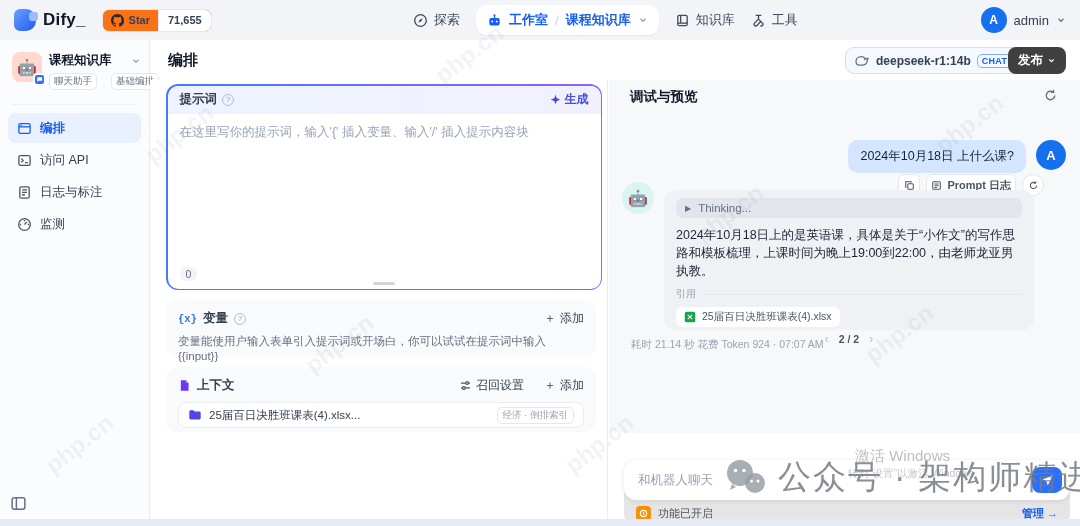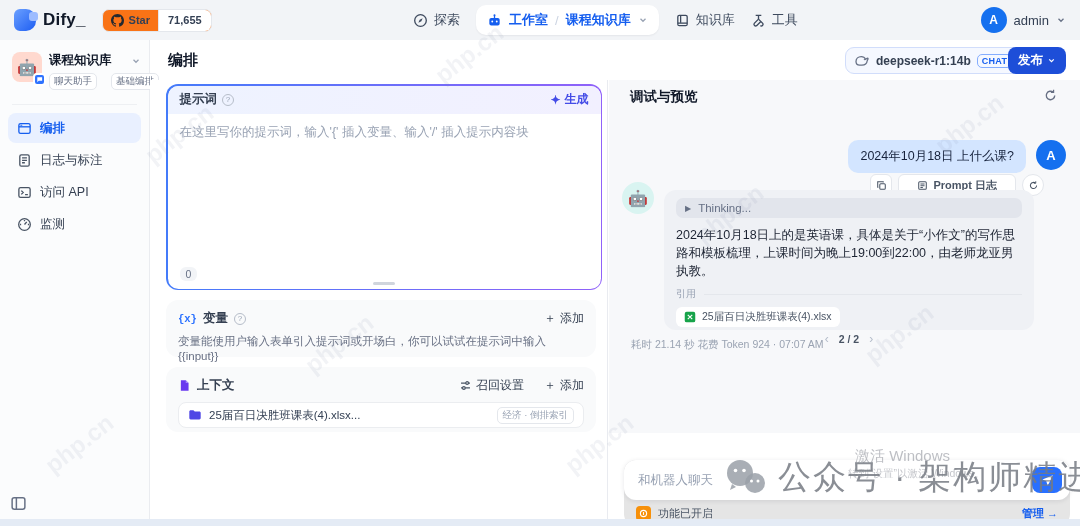--- a/index.html
+++ b/index.html
@@ -39,21 +39,21 @@
   .menu { padding:0 8px; display:flex; flex-direction:column; gap:2px; }
   .menu-item { height:30px; border-radius:8px; display:flex; align-items:center; gap:8px; padding:0 9px; font-size:12.5px; color:#354052; font-weight:500; cursor:pointer; }
   .menu-item.active { background:#e9f0ff; color:#155eef; font-weight:700; }
   .collapse-btn { position:absolute; left:10px; bottom:14px; color:#667085; cursor:pointer; }
 
   
   .main-title { position:absolute; left:168px; top:51px; font-size:15px; font-weight:800; color:#101828; }
   .model-pill { position:absolute; left:845px; top:47px; height:27px; display:flex; align-items:center; gap:6px; padding:0 8px; background:#f5f8ff; border:1px solid #d1ddfb; border-radius:9px; cursor:pointer; }
   .model-name { font-size:12px; font-weight:600; color:#354052; }
   .mode-badge { font-size:9px; font-weight:700; color:#155eef; border:1px solid #84adff; border-radius:5px; padding:1px 4px; letter-spacing:.3px; }
-  .publish-btn { position:absolute; left:1008px; top:47px; width:58px; height:27px; background:#1d4ed8; border-radius:8px; color:#fff; font-size:12.5px; font-weight:600; display:flex; align-items:center; justify-content:center; gap:4px; cursor:pointer; }
+  .publish-btn { position:absolute; left:1008px; top:47px; width:58px; height:27px; background:#404040; border-radius:8px; color:#fff; font-size:12.5px; font-weight:600; display:flex; align-items:center; justify-content:center; gap:4px; cursor:pointer; }
 
   
   .center-col { position:absolute; left:150px; top:80px; width:458px; height:446px; background:#fff; border-right:1px solid #e9ebf0; }
   .prompt-wrap { position:absolute; left:16px; top:4px; width:436px; height:206px; border-radius:12px; padding:1.5px; background:linear-gradient(90deg,#447bfa,#9061f9); }
   .prompt-card { width:100%; height:100%; background:#fff; border-radius:10.5px; display:flex; flex-direction:column; overflow:hidden; position:relative; }
   .prompt-head { height:28px; background:linear-gradient(90deg,#eef3ff,#f2f0ff); display:flex; align-items:center; padding:0 12px; gap:5px; }
   .prompt-title { font-size:12.5px; font-weight:700; color:#354052; }
   .gen-btn { margin-left:auto; display:flex; align-items:center; gap:4px; color:#444ce7; font-size:12px; font-weight:700; cursor:pointer; }
   .prompt-body { flex:1; padding:10px 12px; font-size:12.5px; color:#98a2b3; }
   .char-count { position:absolute; left:12px; bottom:8px; font-size:10.5px; color:#667085; background:#f2f4f7; border-radius:6px; padding:1px 6px; }
@@ -73,21 +73,21 @@
   .debug-title { position:absolute; left:21px; top:8px; font-size:13.5px; font-weight:800; color:#101828; }
   .restart-btn { position:absolute; right:22px; top:8px; color:#676f83; cursor:pointer; }
   .user-row { position:absolute; right:14px; top:48px; display:flex; align-items:flex-start; gap:10px;margin-top:12px; }
   .user-bubble { background:#d3e5ff; border-radius:10px; padding:8px 12px; font-size:12.5px; color:#17233d; }
   .user-avatar { width:30px; height:30px; border-radius:50%; background:#1570ef; color:#fff; font-size:13px; font-weight:700; display:flex; align-items:center; justify-content:center; }
   .bot-avatar { position:absolute; left:13px; top:102px; width:32px; height:32px; border-radius:50%; background:#d9f4f1; display:flex; align-items:center; justify-content:center; font-size:16px; }
   .msg-actions { position:absolute; right:36px; top:94px; display:flex; align-items:center; gap:6px; }
   .act-btn { height:22px; background:#fff; border:1px solid #e4e7ec; border-radius:6px; display:flex; align-items:center; justify-content:center; color:#495464; cursor:pointer; }
   .act-sq { width:22px; }
   .act-round { width:22px; border-radius:50%; }
-  .act-label { padding:0 18px; gap:5px; font-size:11px; font-weight:600; }
+  .act-label { padding:0 4px; gap:5px; font-size:11px; font-weight:600; }
   .bot-bubble { position:absolute; left:55px; top:110px; width:370px; height:140px; background:#eff1f5; border-radius:12px; padding:8px 12px; }
   .thinking-bar { height:20px; background:#e2e5ec; border-radius:7px; display:flex; align-items:center; gap:7px; padding:0 9px; font-size:11.5px; color:#667085; cursor:pointer; }
   .answer { margin-top:8px; font-size:12.5px; line-height:18px; color:#1d2433; }
   .cite-row { margin-top:7px; display:flex; align-items:center; gap:8px; }
   .cite-label { font-size:10px; color:#98a2b3; }
   .cite-line { flex:1; height:1px; background:#e4e7ec; }
   .cite-chip { margin-top:6px; display:inline-flex; align-items:center; gap:6px; height:20px; background:#fff; border-radius:6px; padding:0 8px; cursor:pointer; }
   .cite-chip span { font-size:10.5px; color:#495464; }
   .pager { margin-top:5px; display:flex; align-items:center; justify-content:center; gap:10px; font-size:10.5px; color:#495464; font-weight:700; }
   .pager .chev { color:#b4bcc9; font-size:12px; cursor:pointer; font-weight:400; }
@@ -228,34 +228,34 @@
             <rect x="2" y="2.8" width="12" height="10.4" rx="1.8"></rect>
             <path d="M2 6.2h12"></path>
             <rect x="3.6" y="4" width="2" height="1" fill="#155eef" stroke="none"></rect>
           </svg>
         </span>
       <span>编排</span>
     </div>
     <div class="menu-item">
       <span>
           <svg width="15" height="15" viewBox="0 0 16 16" fill="none" stroke="#495464" stroke-width="1.4">
+            <rect x="2" y="2.8" width="12" height="10.4" rx="1.8"></rect>
+            <path d="M4.6 6l2 2-2 2M8.6 10.2h3"></path>
+          </svg>
+        </span>
+      <span>访问 API</span>
+    </div>
+    <div class="menu-item">
+      <span>
+          <svg width="15" height="15" viewBox="0 0 16 16" fill="none" stroke="#495464" stroke-width="1.4">
             <rect x="3" y="2" width="10" height="12" rx="1.6"></rect>
             <path d="M5.4 5.2h5.2M5.4 7.8h5.2M5.4 10.4h3"></path>
           </svg>
         </span>
       <span>日志与标注</span>
-    </div>
-    <div class="menu-item">
-      <span>
-          <svg width="15" height="15" viewBox="0 0 16 16" fill="none" stroke="#495464" stroke-width="1.4">
-            <rect x="2" y="2.8" width="12" height="10.4" rx="1.8"></rect>
-            <path d="M4.6 6l2 2-2 2M8.6 10.2h3"></path>
-          </svg>
-        </span>
-      <span>访问 API</span>
     </div>
     <div class="menu-item">
       <span>
           <svg width="15" height="15" viewBox="0 0 16 16" fill="none" stroke="#495464" stroke-width="1.4">
             <circle cx="8" cy="8" r="6.2"></circle>
             <path d="M8 8l2.4-2.8M8 3.2v1.2M12.8 8h-1.2M3.2 8h1.2"></path>
           </svg>
         </span>
       <span>监测</span>
     </div>

